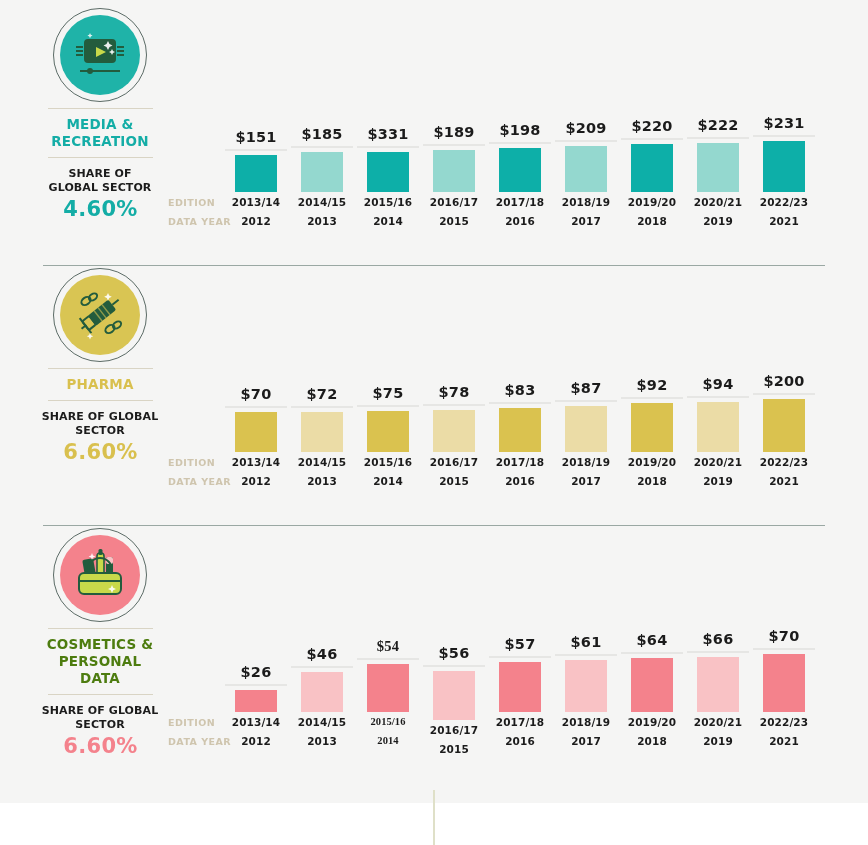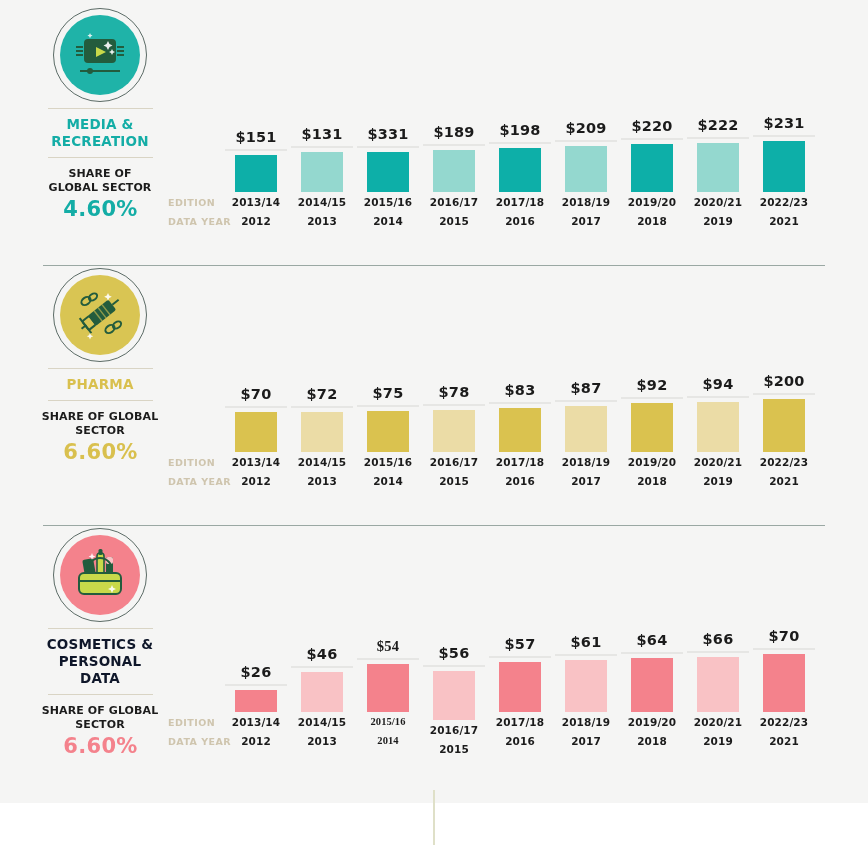--- a/index.html
+++ b/index.html
@@ -195,21 +195,21 @@
             <div class="axis-datayear">DATA YEAR</div>
           </div>
           <div class="col" style="left: 225px; top: 0px; height: 110px;">
             <div class="col-value" style="top: 11px;">$151</div>
             <div class="col-capline" style="top: 31px;"></div>
             <div class="col-bar" style="top: 37px; height: 37px; background: rgb(13, 175, 168);"></div>
             <div class="col-edition" style="top: 78px;">2013/14</div>
             <div class="col-datayear" style="top: 97px;">2012</div>
           </div>
           <div class="col" style="left: 291px; top: 0px; height: 110px;">
-            <div class="col-value" style="top: 8px;">$131</div>
+            <div class="col-value" style="top: 8px;">$185</div>
             <div class="col-capline" style="top: 28px;"></div>
             <div class="col-bar" style="top: 34px; height: 40px; background: rgb(148, 216, 207);"></div>
             <div class="col-edition" style="top: 78px;">2014/15</div>
             <div class="col-datayear" style="top: 97px;">2013</div>
           </div>
           <div class="col" style="left: 357px; top: 0px; height: 110px;">
             <div class="col-value" style="top: 8px;">$331</div>
             <div class="col-capline" style="top: 28px;"></div>
             <div class="col-bar" style="top: 34px; height: 40px; background: rgb(13, 175, 168);"></div>
             <div class="col-edition" style="top: 78px;">2015/16</div>
@@ -380,21 +380,21 @@
                 <rect x="38" y="14" width="7" height="7" rx="2" fill="#f9c2c5"></rect>
                 <path d="M16 30 h32 a5 5 0 0 1 5 5 v11 a5 5 0 0 1 -5 5 h-32 a5 5 0 0 1 -5 -5 v-11 a5 5 0 0 1 5 -5z" fill="#c8d94a" stroke="#235c3d" stroke-width="2"></path>
                 <path d="M20 30 v-3 a12 12 0 0 1 24 0 v3" fill="none" stroke="#235c3d" stroke-width="2"></path>
                 <line x1="11" y1="38" x2="53" y2="38" stroke="#235c3d" stroke-width="2"></line>
                 <path d="M44 42 l1.2 2.8 2.8 1.2 -2.8 1.2 -1.2 2.8 -1.2 -2.8 -2.8 -1.2 2.8 -1.2z" fill="#ffffff" opacity=".9"></path>
                 <path d="M24 10 l1 2.4 2.4 1 -2.4 1 -1 2.4 -1 -2.4 -2.4 -1 2.4 -1z" fill="#ffffff" opacity=".9"></path>
               </svg>
             </div>
           </div>
           <div class="panel-rule"></div>
-          <div class="sector-title" style="color: #0f172a; margin-left: 1px;">
+          <div class="sector-title" style="color: #4d7c0f; margin-left: 1px;">
             <div>COSMETICS &amp;</div>
             <div>PERSONAL DATA</div>
           </div>
           <div class="panel-rule"></div>
           <div class="share-label" style="margin-left: 1px;">
             <div>SHARE OF GLOBAL</div>
             <div>SECTOR</div>
           </div>
           <div class="share-value" style="color: rgb(244, 130, 140); margin-left: 1px;">6.60%</div>
         </div>

